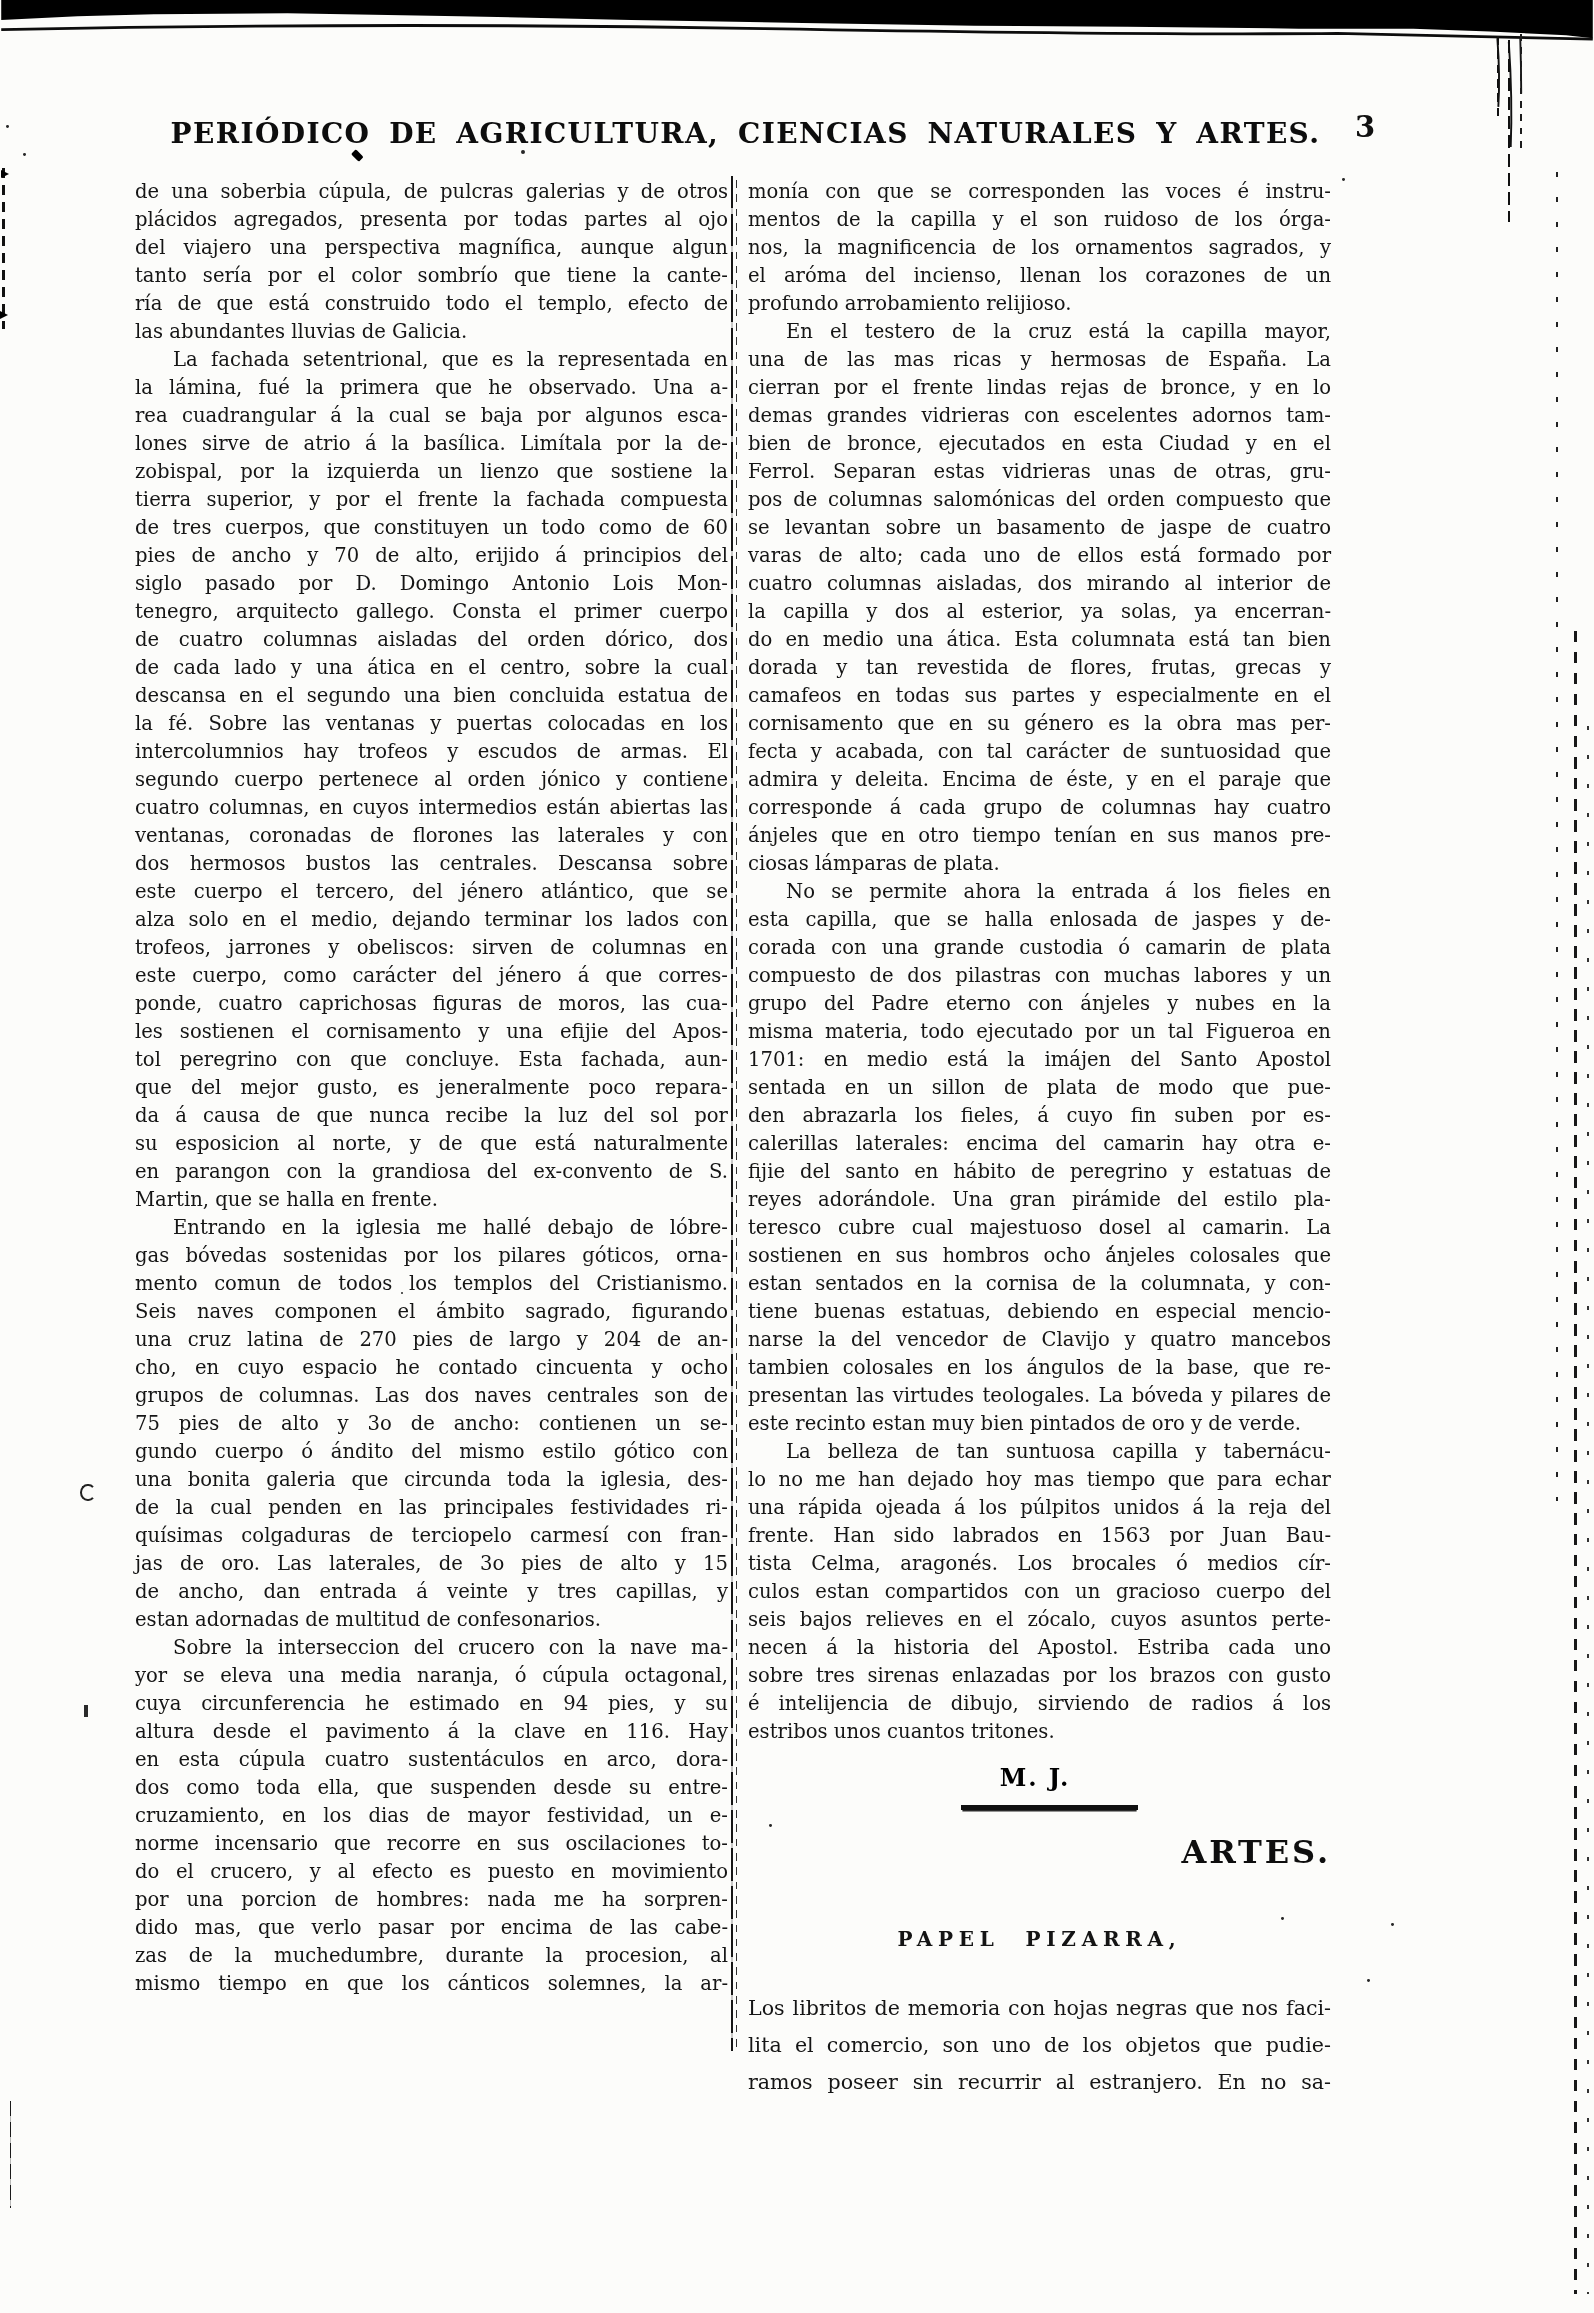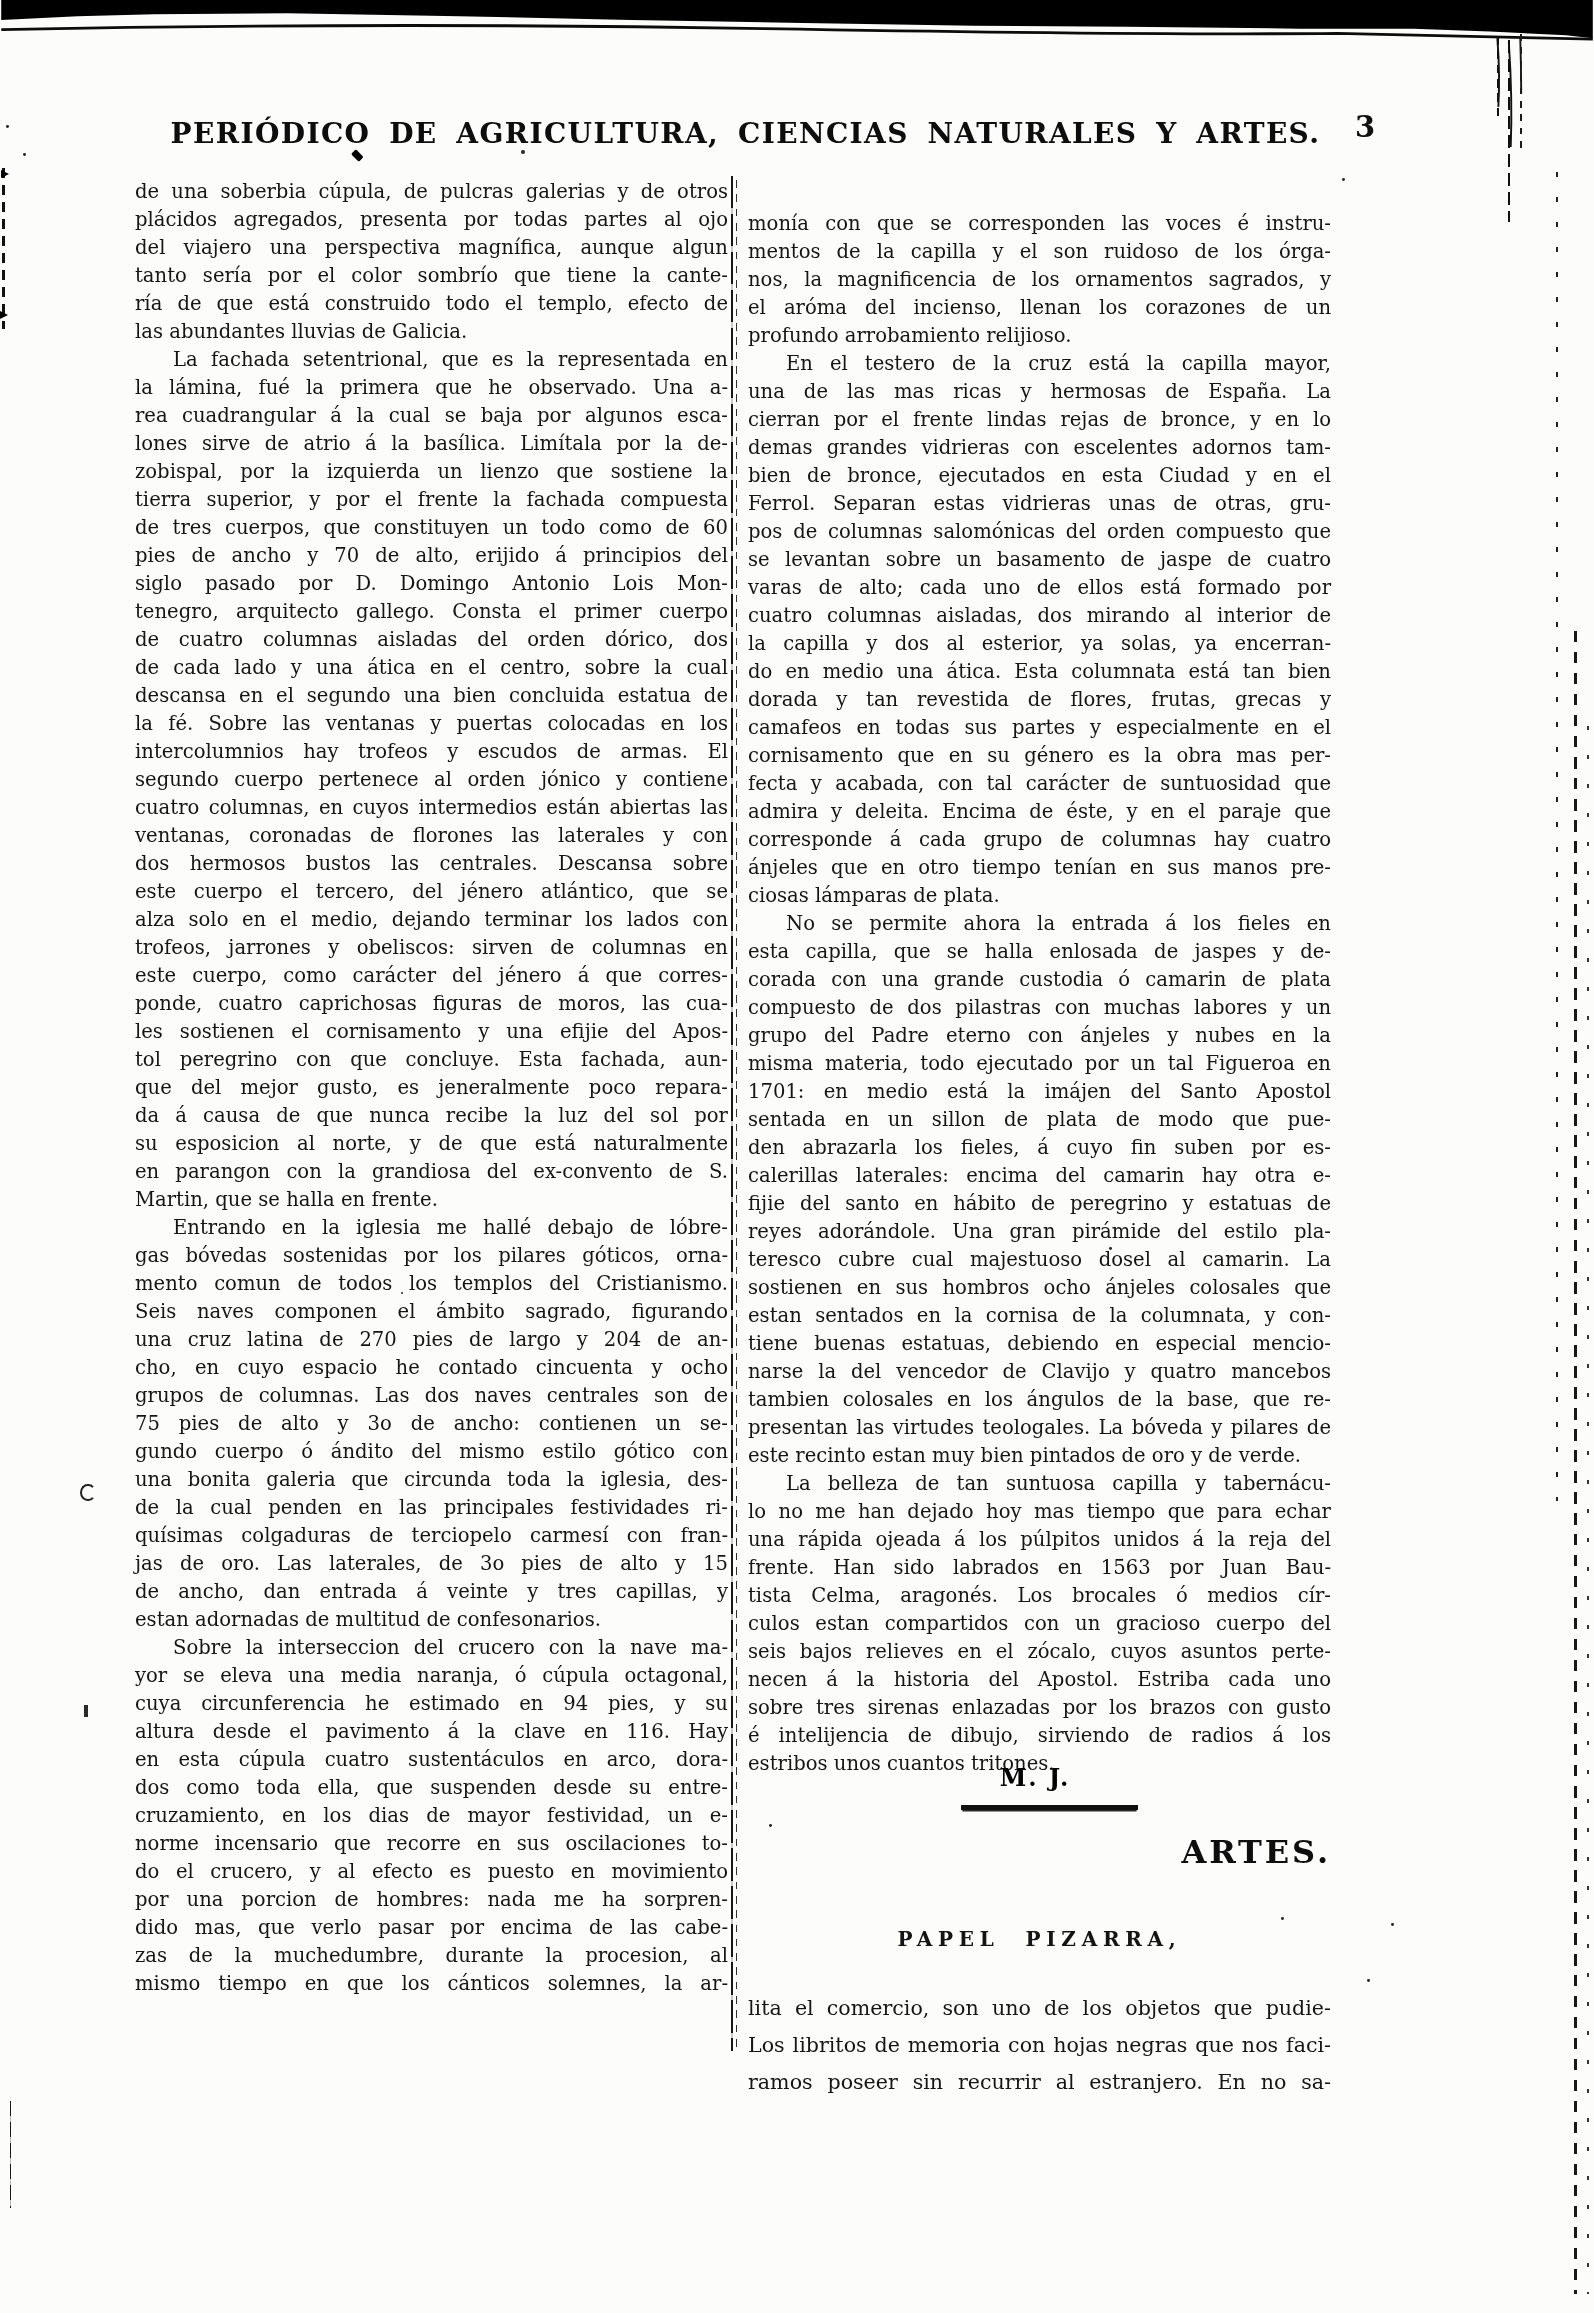--- a/index.html
+++ b/index.html
@@ -14,21 +14,21 @@
     left:0;top:117px;width:1491px;text-align:center;
     font-weight:bold;font-size:28px;letter-spacing:1.4px;word-spacing:7.6px;
     color:#0d0d0d;white-space:nowrap;
   }
   .pageno{left:1355px;top:110px;font-size:29px;font-weight:bold;color:#101010;}
   .diamond{left:352px;top:150px;width:10.5px;height:10.5px;background:#000;
     transform:rotate(45deg) scaleY(.62);border-radius:1.9px;}
   
   .column{width:593px;}
   .col-left{left:135px;top:178px;width:593px;}
-  .col-right{left:748px;top:178px;width:583px;margin-top:32px;}
+  .col-right{left:748px;top:178px;width:583px;}
   .ln{
     font-size:19.6px;text-align:justify;text-align-last:justify;
     color:#151515;
   }
   .col-left .ln{line-height:28px;}
   .col-right .ln{line-height:28px;}
   .ln.ind{text-indent:38px;}
   .ln.end{text-align-last:left;}
   
   .signature{left:748px;top:1763px;width:574px;text-align:center;
@@ -218,22 +218,22 @@
     <div class="ln">sobre tres sirenas enlazadas por los brazos con gusto</div>
     <div class="ln">é intelijencia de dibujo, sirviendo de radios á los</div>
     <div class="ln end">estribos unos cuantos tritones.</div>
   </div>
 
 <div class="abs signature">M. J.</div>
 <div class="abs rule"></div>
 <div class="abs artes">ARTES.</div>
 <div class="abs papel">PAPEL PIZARRA,</div>
 <div class="abs artes-par">
+    <div class="ln">Los libritos de memoria con hojas negras que nos faci-</div>
     <div class="ln">lita el comercio, son uno de los objetos que pudie-</div>
-    <div class="ln">Los libritos de memoria con hojas negras que nos faci-</div>
     <div class="ln">ramos poseer sin recurrir al estranjero. En no sa-</div>
   </div>
 
 <div class="abs scratch sc1"></div>
 <div class="abs scratch sc2"></div>
 <div class="abs scratch sc3"></div>
 <div class="abs scratch sc4"></div>
 <div class="abs scratch sc5"></div>
 <div class="abs scratch sc6"></div>
 

